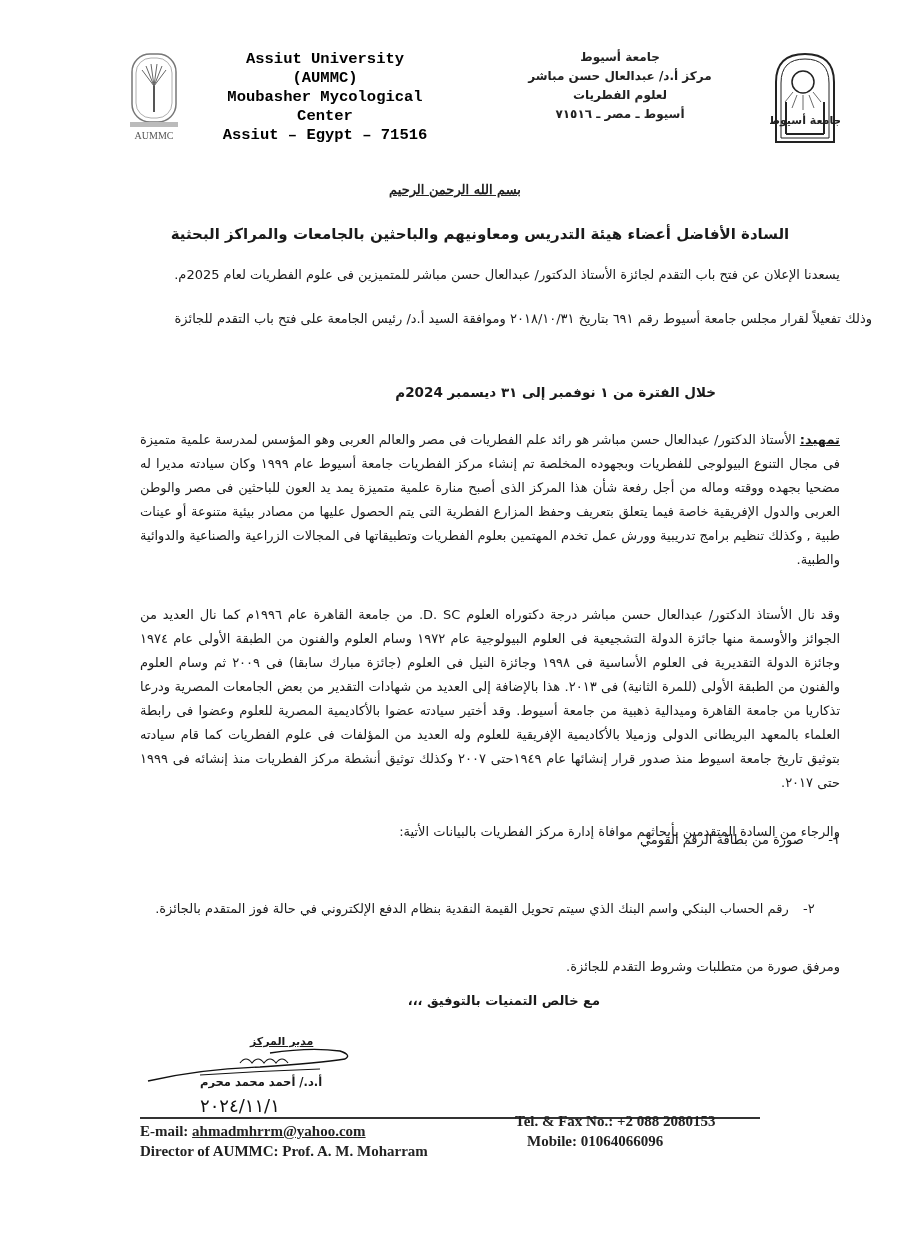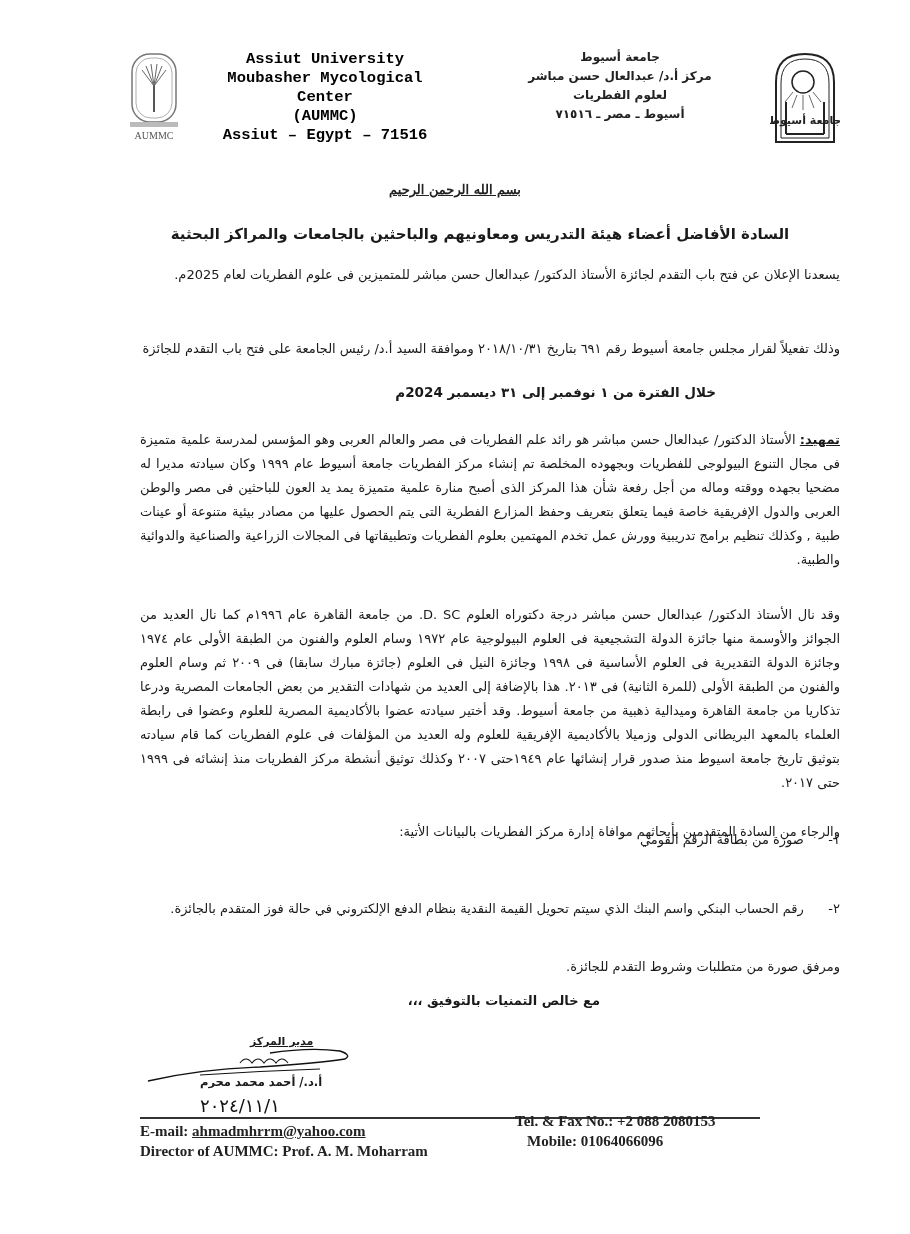--- a/index.html
+++ b/index.html
@@ -65,22 +65,22 @@
       <line x1="28" y1="34" x2="31" y2="12" stroke="#666" stroke-width="1"></line>
       <line x1="28" y1="34" x2="36" y2="14" stroke="#666" stroke-width="1"></line>
       <line x1="28" y1="34" x2="40" y2="18" stroke="#666" stroke-width="1"></line>
       <rect x="4" y="70" width="48" height="5" fill="#bbb"></rect>
       <text x="28" y="87" text-anchor="middle" font-family="Liberation Serif, serif" font-size="10" fill="#555">AUMMC</text>
     </svg>
   </div>
 
   <div class="hdr-en">
     <div>Assiut University</div>
+    <div>(AUMMC)</div>
     <div>Moubasher Mycological Center</div>
-    <div>(AUMMC)</div>
     <div>Assiut – Egypt – 71516</div>
   </div>
 
   <div class="hdr-ar">
     <div>جامعة أسيوط</div>
     <div>مركز أ.د/ عبدالعال حسن مباشر</div>
     <div>لعلوم الفطريات</div>
     <div>أسيوط ـ مصر ـ ٧١٥١٦</div>
   </div>
 
@@ -102,38 +102,38 @@
       <text x="35" y="74" text-anchor="middle" font-family="DejaVu Sans, sans-serif" font-size="11" font-weight="bold" fill="#222" direction="rtl">جامعة أسيوط</text>
     </svg>
   </div>
 
   <div class="basmala">بسم الله الرحمن الرحيم</div>
 
   <div class="salutation">السادة الأفاضل أعضاء هيئة التدريس ومعاونيهم والباحثين بالجامعات والمراكز البحثية</div>
 
   <div class="para" style="top:263px;">يسعدنا الإعلان عن فتح باب التقدم لجائزة الأستاذ الدكتور/ عبدالعال حسن مباشر للمتميزين فى علوم الفطريات لعام 2025م.</div>
 
-  <div class="para" style="top:337px;">وذلك تفعيلاً لقرار مجلس جامعة أسيوط رقم ٦٩١ بتاريخ ٢٠١٨/١٠/٣١ وموافقة السيد أ.د/ رئيس الجامعة على فتح باب التقدم للجائزة</div>
+  <div class="para" style="top:307px;margin-left:32px;">وذلك تفعيلاً لقرار مجلس جامعة أسيوط رقم ٦٩١ بتاريخ ٢٠١٨/١٠/٣١ وموافقة السيد أ.د/ رئيس الجامعة على فتح باب التقدم للجائزة</div>
 
   <div class="period">خلال الفترة من ١ نوفمبر إلى ٣١ ديسمبر 2024م</div>
 
   <div class="para" style="top:428px;">
     <span class="lead">تمهيد:</span>
     <span>الأستاذ الدكتور/ عبدالعال حسن مباشر هو رائد علم الفطريات فى مصر والعالم العربى وهو المؤسس لمدرسة علمية متميزة فى مجال التنوع البيولوجى للفطريات وبجهوده المخلصة تم إنشاء مركز الفطريات جامعة أسيوط عام ١٩٩٩ وكان سيادته مديرا له مضحيا بجهده ووقته وماله من أجل رفعة شأن هذا المركز الذى أصبح منارة علمية متميزة يمد يد العون للباحثين فى مصر والوطن العربى والدول الإفريقية خاصة فيما يتعلق بتعريف وحفظ المزارع الفطرية التى يتم الحصول عليها من مصادر بيئية متنوعة أو عينات طبية , وكذلك تنظيم برامج تدريبية وورش عمل تخدم المهتمين بعلوم الفطريات وتطبيقاتها فى المجالات الزراعية والصناعية والدوائية والطبية.</span>
   </div>
 
   <div class="para" style="top:603px;">وقد نال الأستاذ الدكتور/ عبدالعال حسن مباشر درجة دكتوراه العلوم D. SC. من جامعة القاهرة عام ١٩٩٦م كما نال العديد من الجوائز والأوسمة منها جائزة الدولة التشجيعية فى العلوم البيولوجية عام ١٩٧٢ وسام العلوم والفنون من الطبقة الأولى عام ١٩٧٤ وجائزة الدولة التقديرية فى العلوم الأساسية فى ١٩٩٨ وجائزة النيل فى العلوم (جائزة مبارك سابقا) فى ٢٠٠٩ ثم وسام العلوم والفنون من الطبقة الأولى (للمرة الثانية) فى ٢٠١٣. هذا بالإضافة إلى العديد من شهادات التقدير من بعض الجامعات المصرية ودرعا تذكاريا من جامعة القاهرة وميدالية ذهبية من جامعة أسيوط. وقد أختير سيادته عضوا بالأكاديمية المصرية للعلوم وعضوا فى رابطة العلماء بالمعهد البريطانى الدولى وزميلا بالأكاديمية الإفريقية للعلوم وله العديد من المؤلفات فى علوم الفطريات كما قام سيادته بتوثيق تاريخ جامعة اسيوط منذ صدور قرار إنشائها عام ١٩٤٩حتى ٢٠٠٧ وكذلك توثيق أنشطة مركز الفطريات منذ إنشائه فى ١٩٩٩ حتى ٢٠١٧.</div>
 
   <div class="para" style="top:820px;">والرجاء من السادة المتقدمين بأبحاثهم موافاة إدارة مركز الفطريات بالبيانات الأتية:</div>
 
   <div class="list-item" style="top:828px;">
     <span class="num">١-</span>
     <span>صورة من بطاقة الرقم القومي</span>
   </div>
-  <div class="list-item" style="top:897px;">
+  <div class="list-item" style="top:897px;text-align:center;">
     <span class="num">٢-</span>
     <span>رقم الحساب البنكي واسم البنك الذي سيتم تحويل القيمة النقدية بنظام الدفع الإلكتروني في حالة فوز المتقدم بالجائزة.</span>
   </div>
 
   <div class="para" style="top:955px;">ومرفق صورة من متطلبات وشروط التقدم للجائزة.</div>
 
   <div class="closing">مع خالص التمنيات بالتوفيق ،،،</div>
 
   <div class="sig">
     <div class="sig-title">مدير المركز</div>

